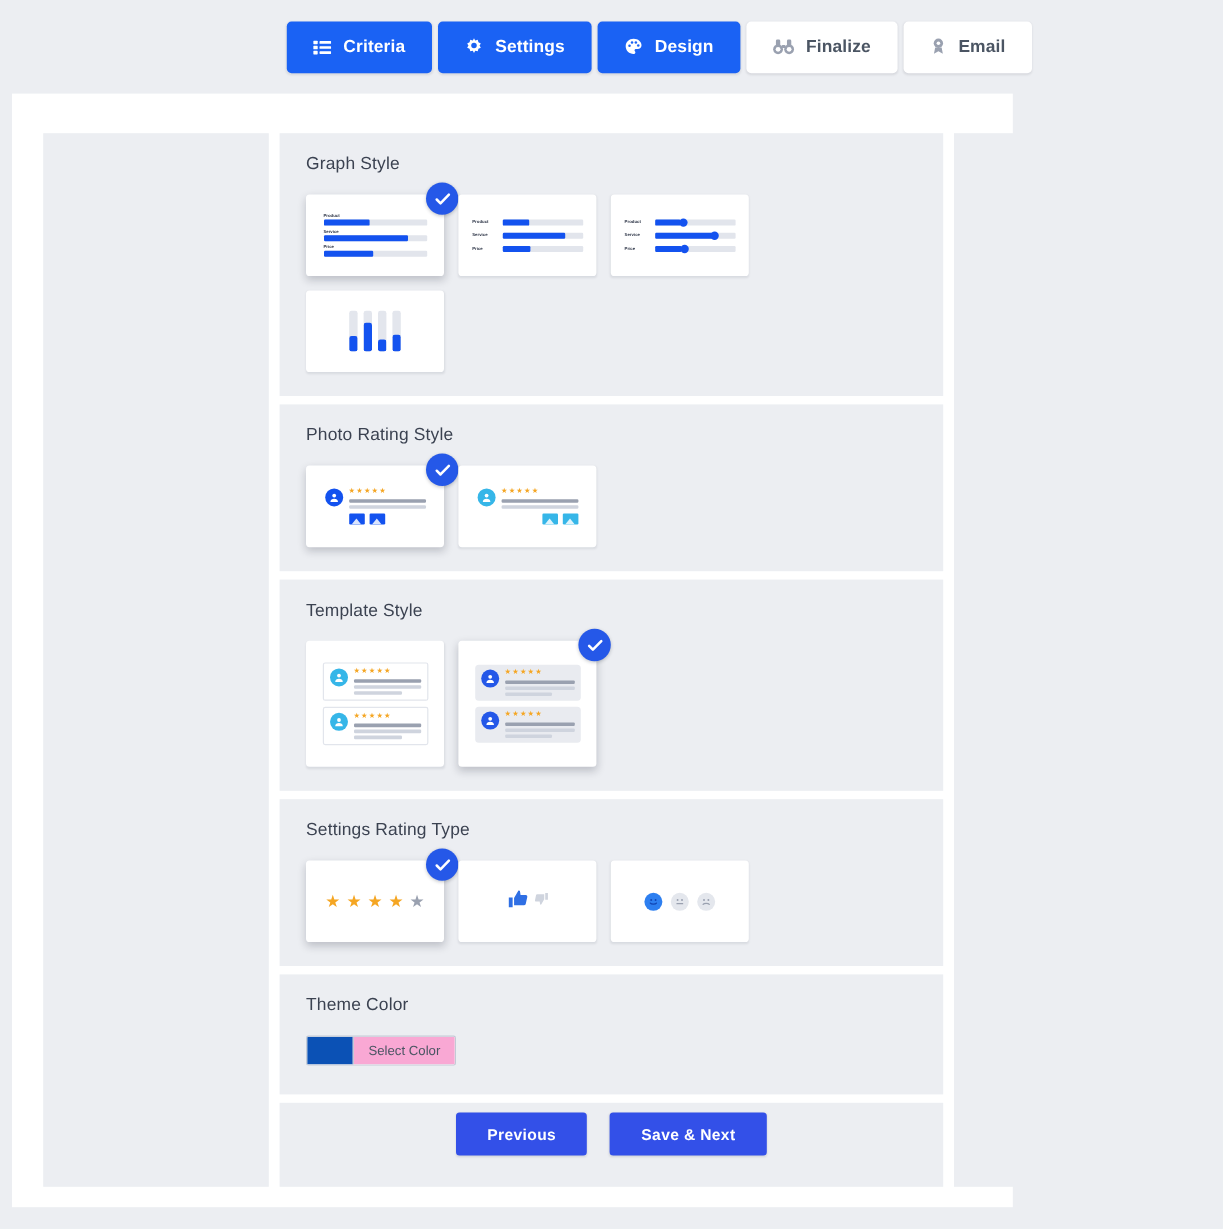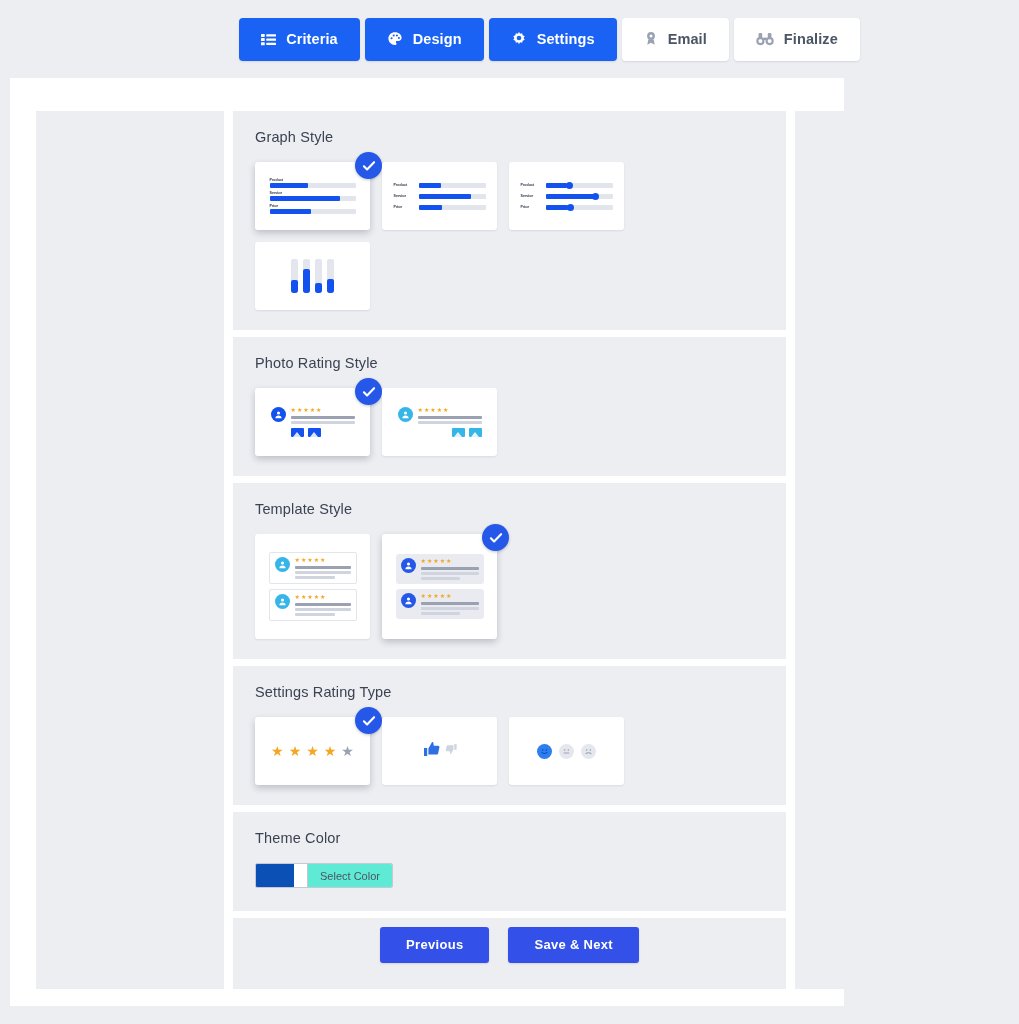--- a/index.html
+++ b/index.html
@@ -146,23 +146,22 @@
 
   
   .color-picker {
     display: inline-flex; align-items: stretch;
     border: 1px solid #c3cad6; border-radius: 2px; overflow: hidden;
     background: #ffffff; height: 25px; cursor: pointer;
   }
   .color-swatch { width: 38px; background: #0b51b5; }
   .color-btn {
     display: flex; align-items: center; padding: 0 12px;
-    font-size: 11px; color: #4b5563; background: #5eead4;
+    font-size: 11px; color: #4b5563; background: #f9a8d4;
     border-left: 1px solid #c3cad6;
-    margin-left: 13px;
   }
 
   
   .footer-section {
     background: #eceef2; padding: 8px 22px 26px 22px;
     display: flex; align-items: center; justify-content: center; gap: 19px;
     flex: 1;
   }
   .btn {
     border: none; border-radius: 3px;
@@ -190,64 +189,64 @@
           <rect x="5.6" y="6.9" width="10.4" height="2.4" rx="0.6" fill="#ffffff"></rect>
           <rect x="5.6" y="11.4" width="10.4" height="2.4" rx="0.6" fill="#ffffff"></rect>
         </svg>
       </span>
       <span>Criteria</span>
     </div>
 
     <div class="tab active">
       <span class="tab-ico">
         <svg width="16" height="16" viewBox="0 0 16 16">
+          <path fill="#ffffff" d="M8 0.8l1 1.9 2.1-.5.6 2.1 2 .9-1.1 1.8 1.1 1.8-2 .9-.6 2.1-2.1-.5-1 1.9-1-1.9-2.1.5-.6-2.1-2-.9L3.4 7 2.3 5.2l2-.9.6-2.1 2.1.5z"></path>
+          <circle cx="8" cy="7" r="2.3" fill="#1a62f4"></circle>
+        </svg>
+      </span>
+      <span>Settings</span>
+    </div>
+
+    <div class="tab active">
+      <span class="tab-ico">
+        <svg width="16" height="16" viewBox="0 0 16 16">
           <path fill="#ffffff" d="M8 1.2C4.3 1.2 1.4 3.9 1.4 7.6c0 3.7 2.9 6.4 6.6 6.4.9 0 1.5-.6 1.5-1.3 0-.4-.2-.7-.4-.9-.2-.3-.3-.5-.3-.8 0-.6.5-1.1 1.2-1.1h1.3c2 0 3.3-1.3 3.3-3.2 0-3.1-2.8-5.5-6.6-5.5z"></path>
           <circle cx="4.6" cy="7.2" r="1.05" fill="#1a62f4"></circle>
           <circle cx="6.7" cy="4.5" r="1.05" fill="#1a62f4"></circle>
           <circle cx="9.9" cy="4.5" r="1.05" fill="#1a62f4"></circle>
           <circle cx="11.9" cy="7" r="1.05" fill="#1a62f4"></circle>
         </svg>
       </span>
       <span>Design</span>
-    </div>
-
-    <div class="tab active">
-      <span class="tab-ico">
-        <svg width="16" height="16" viewBox="0 0 16 16">
-          <path fill="#ffffff" d="M8 0.8l1 1.9 2.1-.5.6 2.1 2 .9-1.1 1.8 1.1 1.8-2 .9-.6 2.1-2.1-.5-1 1.9-1-1.9-2.1.5-.6-2.1-2-.9L3.4 7 2.3 5.2l2-.9.6-2.1 2.1.5z"></path>
-          <circle cx="8" cy="7" r="2.3" fill="#1a62f4"></circle>
-        </svg>
-      </span>
-      <span>Settings</span>
-    </div>
-
-    <div class="tab">
-      <span class="tab-ico">
-        <svg width="14" height="16" viewBox="0 0 14 16">
-          <circle cx="7" cy="5" r="3.9" fill="#9aa1b0"></circle>
-          <circle cx="7" cy="5" r="1.5" fill="#ffffff"></circle>
-          <path fill="#9aa1b0" d="M4.3 8.6l-1 5.1 3.7-2 3.7 2-1-5.1z"></path>
-        </svg>
-      </span>
-      <span>Email</span>
     </div>
 
     <div class="tab">
       <span class="tab-ico">
         <svg width="18" height="14" viewBox="0 0 18 14">
           <circle cx="4.4" cy="9.1" r="4.1" fill="#9aa1b0"></circle>
           <circle cx="13.6" cy="9.1" r="4.1" fill="#9aa1b0"></circle>
           <circle cx="4.4" cy="9.1" r="2" fill="#ffffff"></circle>
           <circle cx="13.6" cy="9.1" r="2" fill="#ffffff"></circle>
           <rect x="2.6" y="1" width="3.6" height="6.2" rx="1.2" fill="#9aa1b0"></rect>
           <rect x="11.8" y="1" width="3.6" height="6.2" rx="1.2" fill="#9aa1b0"></rect>
           <rect x="7.4" y="5.6" width="3.2" height="2.4" rx="0.8" fill="#9aa1b0"></rect>
         </svg>
       </span>
       <span>Finalize</span>
+    </div>
+
+    <div class="tab">
+      <span class="tab-ico">
+        <svg width="14" height="16" viewBox="0 0 14 16">
+          <circle cx="7" cy="5" r="3.9" fill="#9aa1b0"></circle>
+          <circle cx="7" cy="5" r="1.5" fill="#ffffff"></circle>
+          <path fill="#9aa1b0" d="M4.3 8.6l-1 5.1 3.7-2 3.7 2-1-5.1z"></path>
+        </svg>
+      </span>
+      <span>Email</span>
     </div>
 
   </div>
 </div>
 
 <div class="page-card">
   <div class="columns">
 
     <div class="side-col"></div>
 

